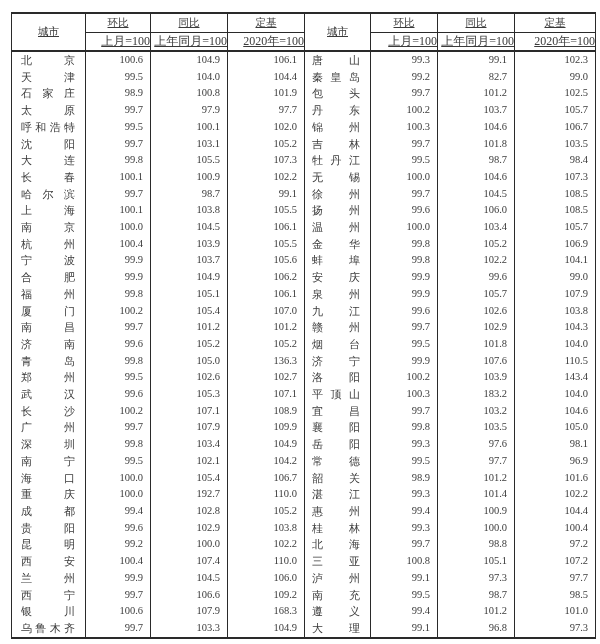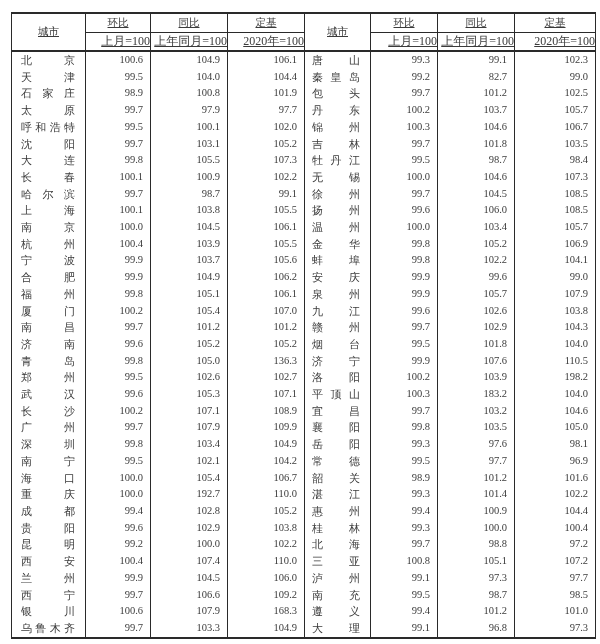--- a/index.html
+++ b/index.html
@@ -505,21 +505,21 @@
           <td class="num">102.6</td>
           <td class="num">102.7</td>
           <td class="city-cell right">
             <span class="city">
               <span>洛</span>
               <span>阳</span>
             </span>
           </td>
           <td class="num">100.2</td>
           <td class="num">103.9</td>
-          <td class="num">198.2</td>
+          <td class="num">143.4</td>
         </tr>
         <tr>
           <td class="city-cell left">
             <span class="city">
               <span>武</span>
               <span>汉</span>
             </span>
           </td>
           <td class="num">99.6</td>
           <td class="num">105.3</td>

